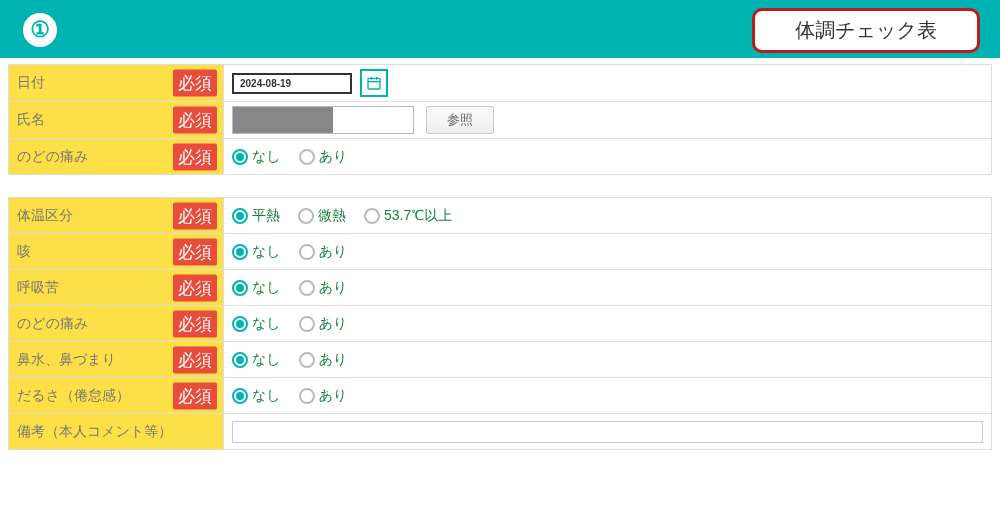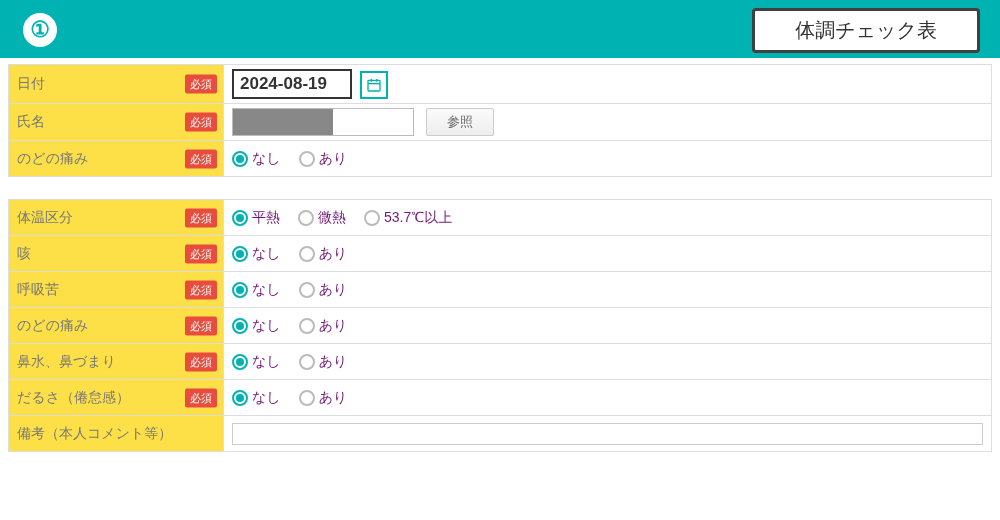--- a/index.html
+++ b/index.html
@@ -33,22 +33,22 @@
     justify-content: center;
     position: absolute;
     left: 20px;
     top: 10px;
   }
   .page-title-box {
     position: absolute;
     right: 20px;
     top: 8px;
     background: #fff;
-    border: 3px solid #404040;
-    border-radius: 4px;
+    border: 3px solid #b91c1c;
+    border-radius: 10px;
     padding: 6px 40px;
     font-size: 20px;
     color: #333;
     font-weight: 500;
   }
   .form-area {
     padding: 6px 8px 0 8px;
   }
   .form-table {
     width: 100%;
@@ -66,36 +66,36 @@
   .label-cell {
     background: #fde047;
     width: 215px;
     color: #777;
     position: relative;
   }
   .label-text { display: inline-block; }
   .req-badge {
     background: #e74c3c;
     color: #fff;
-    font-size: 11px;
+    font-size: 17px;
     padding: 2px 5px;
     border-radius: 2px;
     position: absolute;
     right: 6px;
     top: 50%;
     transform: translateY(-50%);
   }
   .value-cell {
     background: #fff;
   }
   .date-input {
     border: 2px solid #333;
     padding: 3px 6px;
     width: 120px;
-    font-size: 17px;
+    font-size: 10px;
     font-weight: 600;
     color: #333;
   }
   .cal-btn {
     display: inline-flex;
     align-items: center;
     justify-content: center;
     width: 28px;
     height: 28px;
     border: 2px solid #00b3b3;
@@ -139,21 +139,21 @@
   }
   .radio-group {
     display: flex;
     align-items: center;
     gap: 18px;
   }
   .radio-item {
     display: flex;
     align-items: center;
     gap: 4px;
-    color: #701a75;
+    color: #15803d;
     cursor: pointer;
   }
   .radio-dot {
     width: 16px;
     height: 16px;
     border: 2px solid #bbb;
     border-radius: 50%;
     display: inline-flex;
     align-items: center;
     justify-content: center;

